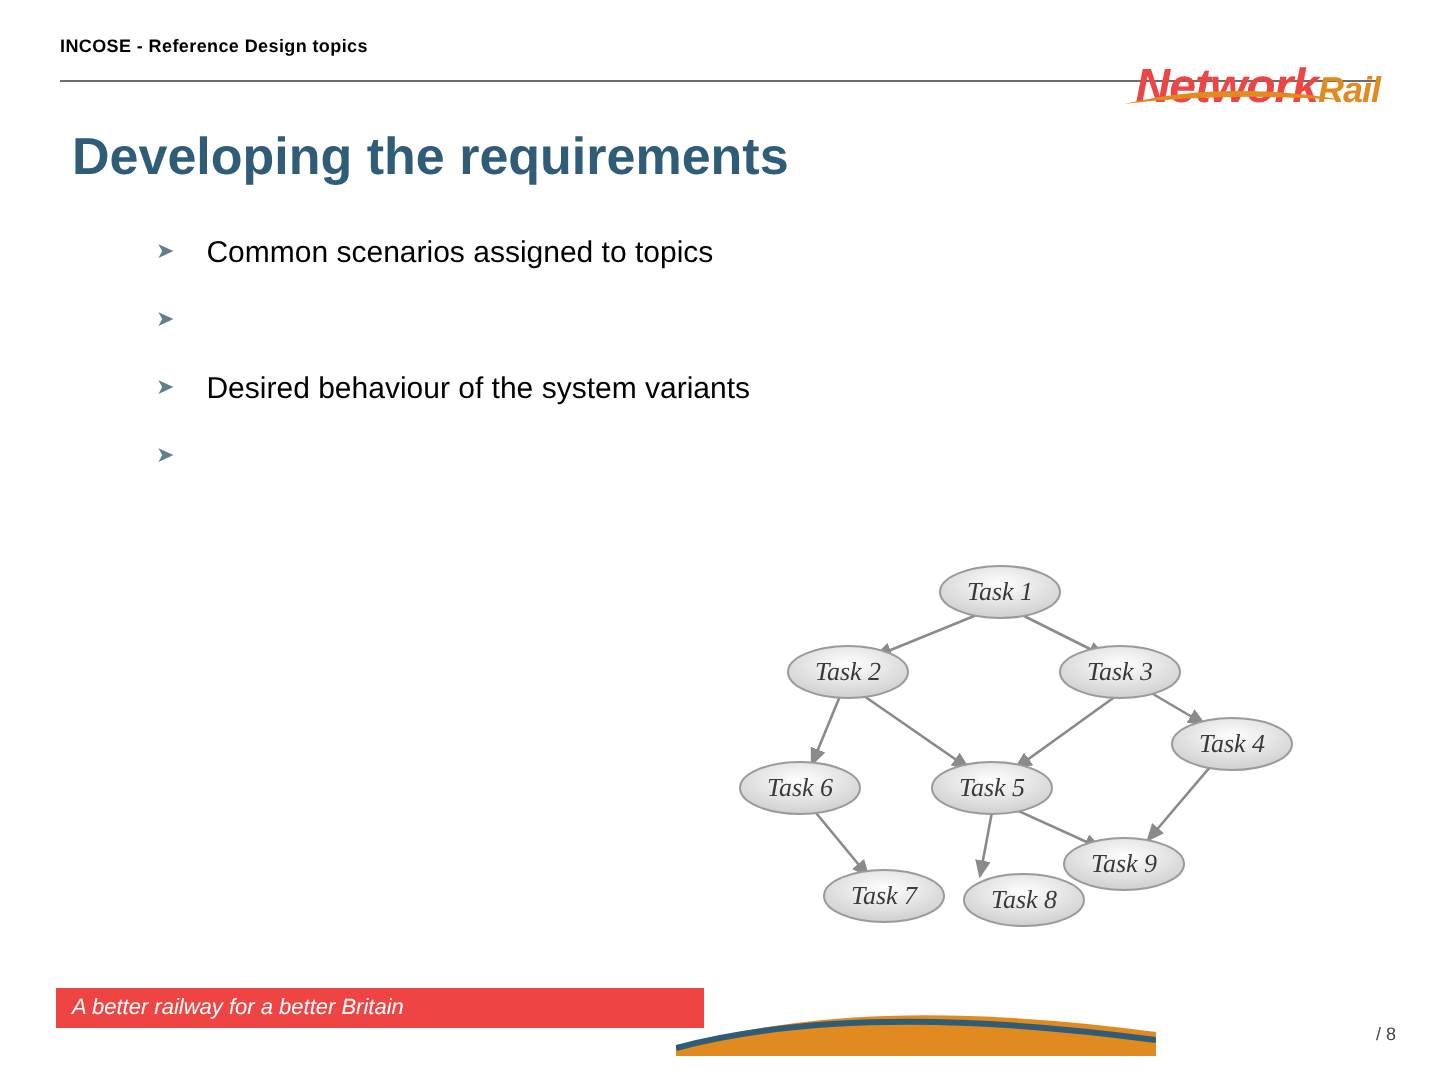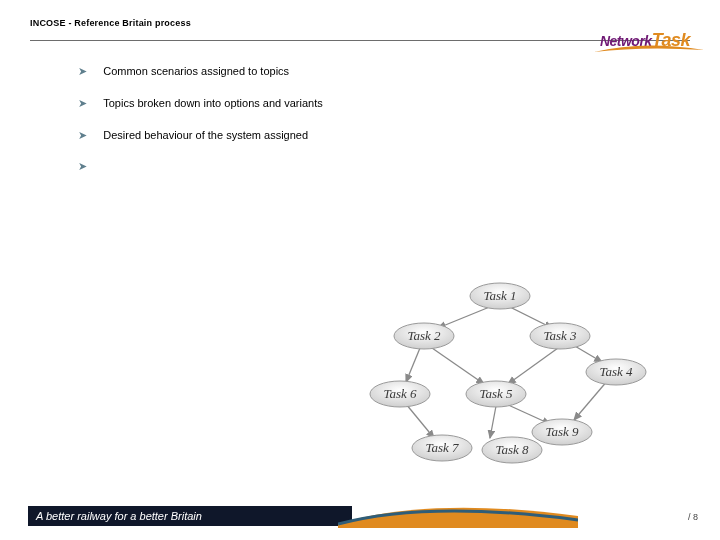--- a/index.html
+++ b/index.html
@@ -2,67 +2,67 @@
 <html><head>
 <meta charset="utf-8">
 <style>
   html,body{margin:0;padding:0;width:720px;height:540px;font-family:Arial,Helvetica,sans-serif;background:#fff;color:#000;overflow:hidden}
   .slide{position:relative;width:720px;height:540px}
   .header{padding:18px 30px 6px 30px}
   .header-text{font-size:9px;font-weight:bold;letter-spacing:.2px}
   .hr{height:1px;background:#6d6d6d;margin:6px 30px 0 30px}
   .logo{position:absolute;top:30px;right:30px;font-size:0}
   .logo .nw{font-family:Arial,Helvetica,sans-serif;font-weight:bold;font-style:italic}
-  .logo .network{color:#701a75;font-size:14px;letter-spacing:-.5px}
+  .logo .network{color:#ef4444;font-size:24px;letter-spacing:-.5px}
   .logo .rail{color:#e08a1f;font-size:18px;letter-spacing:-.5px}
   .logo .swoosh{position:absolute;left:-6px;top:14px;width:110px;height:12px;overflow:visible}
   .title{font-size:26px;font-weight:bold;color:#2f5d78;padding:22px 0 0 36px}
   .bullets{padding:24px 0 0 78px}
   .bullets .item{display:flex;align-items:center;margin:0 0 20px 0}
   .bullets .arrow{color:#5f7f8d;font-size:11px;margin-right:16px;line-height:1}
-  .bullets .text{font-size:11px;color:#000}
+  .bullets .text{font-size:15px;color:#000}
   .diagram{position:absolute;right:60px;bottom:70px;width:320px;height:190px}
   .diagram svg{width:100%;height:100%}
   .task-label{font-family:'Times New Roman',Times,serif;font-style:italic;font-size:13px;fill:#3a3a3a}
   .footer{position:absolute;left:0;right:0;bottom:12px;height:22px}
-  .footer-bar{position:absolute;left:28px;bottom:2px;width:316px;height:20px;background:#0f172a;display:flex;align-items:center;padding-left:8px}
+  .footer-bar{position:absolute;left:28px;bottom:14px;width:316px;height:20px;background:#ef4444;display:flex;align-items:center;padding-left:8px}
   .footer-bar span{color:#fff;font-style:italic;font-size:11px}
   .footer-swoosh{position:absolute;left:338px;bottom:0;width:240px;height:26px}
   .page{position:absolute;right:22px;bottom:6px;font-size:9px;color:#444}
 </style>
 </head>
 <body>
 
 <div class="slide">
 
   <div class="header">
-    <div class="header-text">INCOSE - Reference Britain process</div>
+    <div class="header-text">INCOSE - Reference Design topics</div>
   </div>
   <div class="hr"></div>
 
   <div class="logo">
-    <span class="nw network">Network</span><span class="nw rail">Task</span>
+    <span class="nw network">Network</span><span class="nw rail">Rail</span>
     <svg class="swoosh" viewBox="0 0 110 12">
       <path d="M0 8 Q 50 -4 110 6 Q 50 2 0 8 Z" fill="#e08a1f"></path>
     </svg>
   </div>
 
+  <div class="title">Developing the requirements</div>
 
   <div class="bullets">
     <div class="item">
       <span class="arrow">➤</span>
       <span class="text">Common scenarios assigned to topics</span>
     </div>
     <div class="item">
       <span class="arrow">➤</span>
-      <span class="text">Topics broken down into options and variants</span>
     </div>
     <div class="item">
       <span class="arrow">➤</span>
-      <span class="text">Desired behaviour of the system assigned</span>
+      <span class="text">Desired behaviour of the system variants</span>
     </div>
     <div class="item">
       <span class="arrow">➤</span>
     </div>
   </div>
 
   <div class="diagram">
     <svg viewBox="0 0 320 190">
       <defs>
         <marker id="ah" markerWidth="7" markerHeight="7" refX="6" refY="3" orient="auto">

